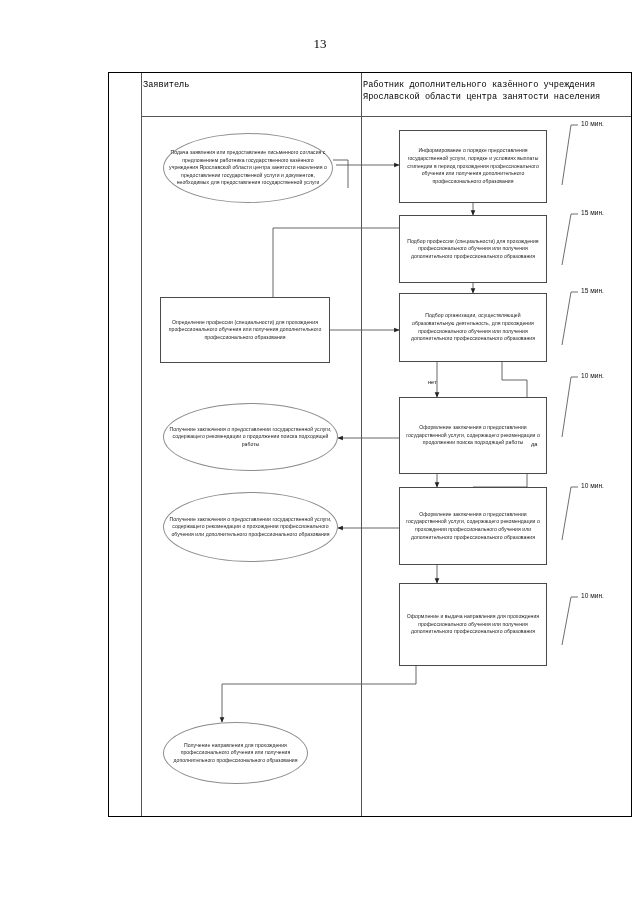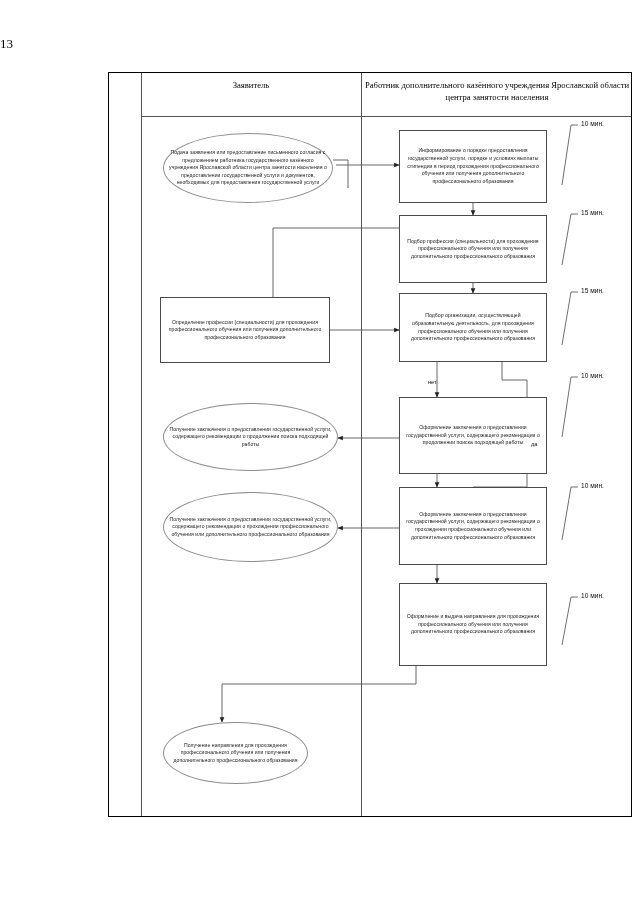--- a/index.html
+++ b/index.html
@@ -17,21 +17,21 @@
   }
   #page {
     position: absolute;
     left: 0; top: 0;
     width: 640px; height: 905px;
   }
   .page-number {
     position: absolute;
     left: 0; top: 36px;
     width: 640px;
-    text-align: left;
+    text-align: center;
     font-family: "Liberation Serif", serif;
     font-size: 13px;
     color: #000;
   }
   
   .table-frame {
     position: absolute;
     left: 108px; top: 72px;
     width: 524px; height: 745px;
     border: 1.3px solid #000;
@@ -48,24 +48,23 @@
   .header-rule {
     position: absolute;
     left: 32px; right: 0;
     top: 43px;
     height: 0;
     border-top: 1.1px solid #555;
   }
   .col-header {
     position: absolute;
     top: 6px;
-    font-family: Liberation Serif, serif;
+    font-family: Liberation Mono, monospace;
     font-size: 8.6px;
     line-height: 1.45;
-    text-align: center;
     color: #000;
   }
   .col-header.applicant { left: 34px; width: 216px; }
   .col-header.officer   { left: 254px; width: 268px; top: 6px; }
 
   
   #wires {
     position: absolute;
     left: 0; top: 0;
     width: 640px; height: 905px;

